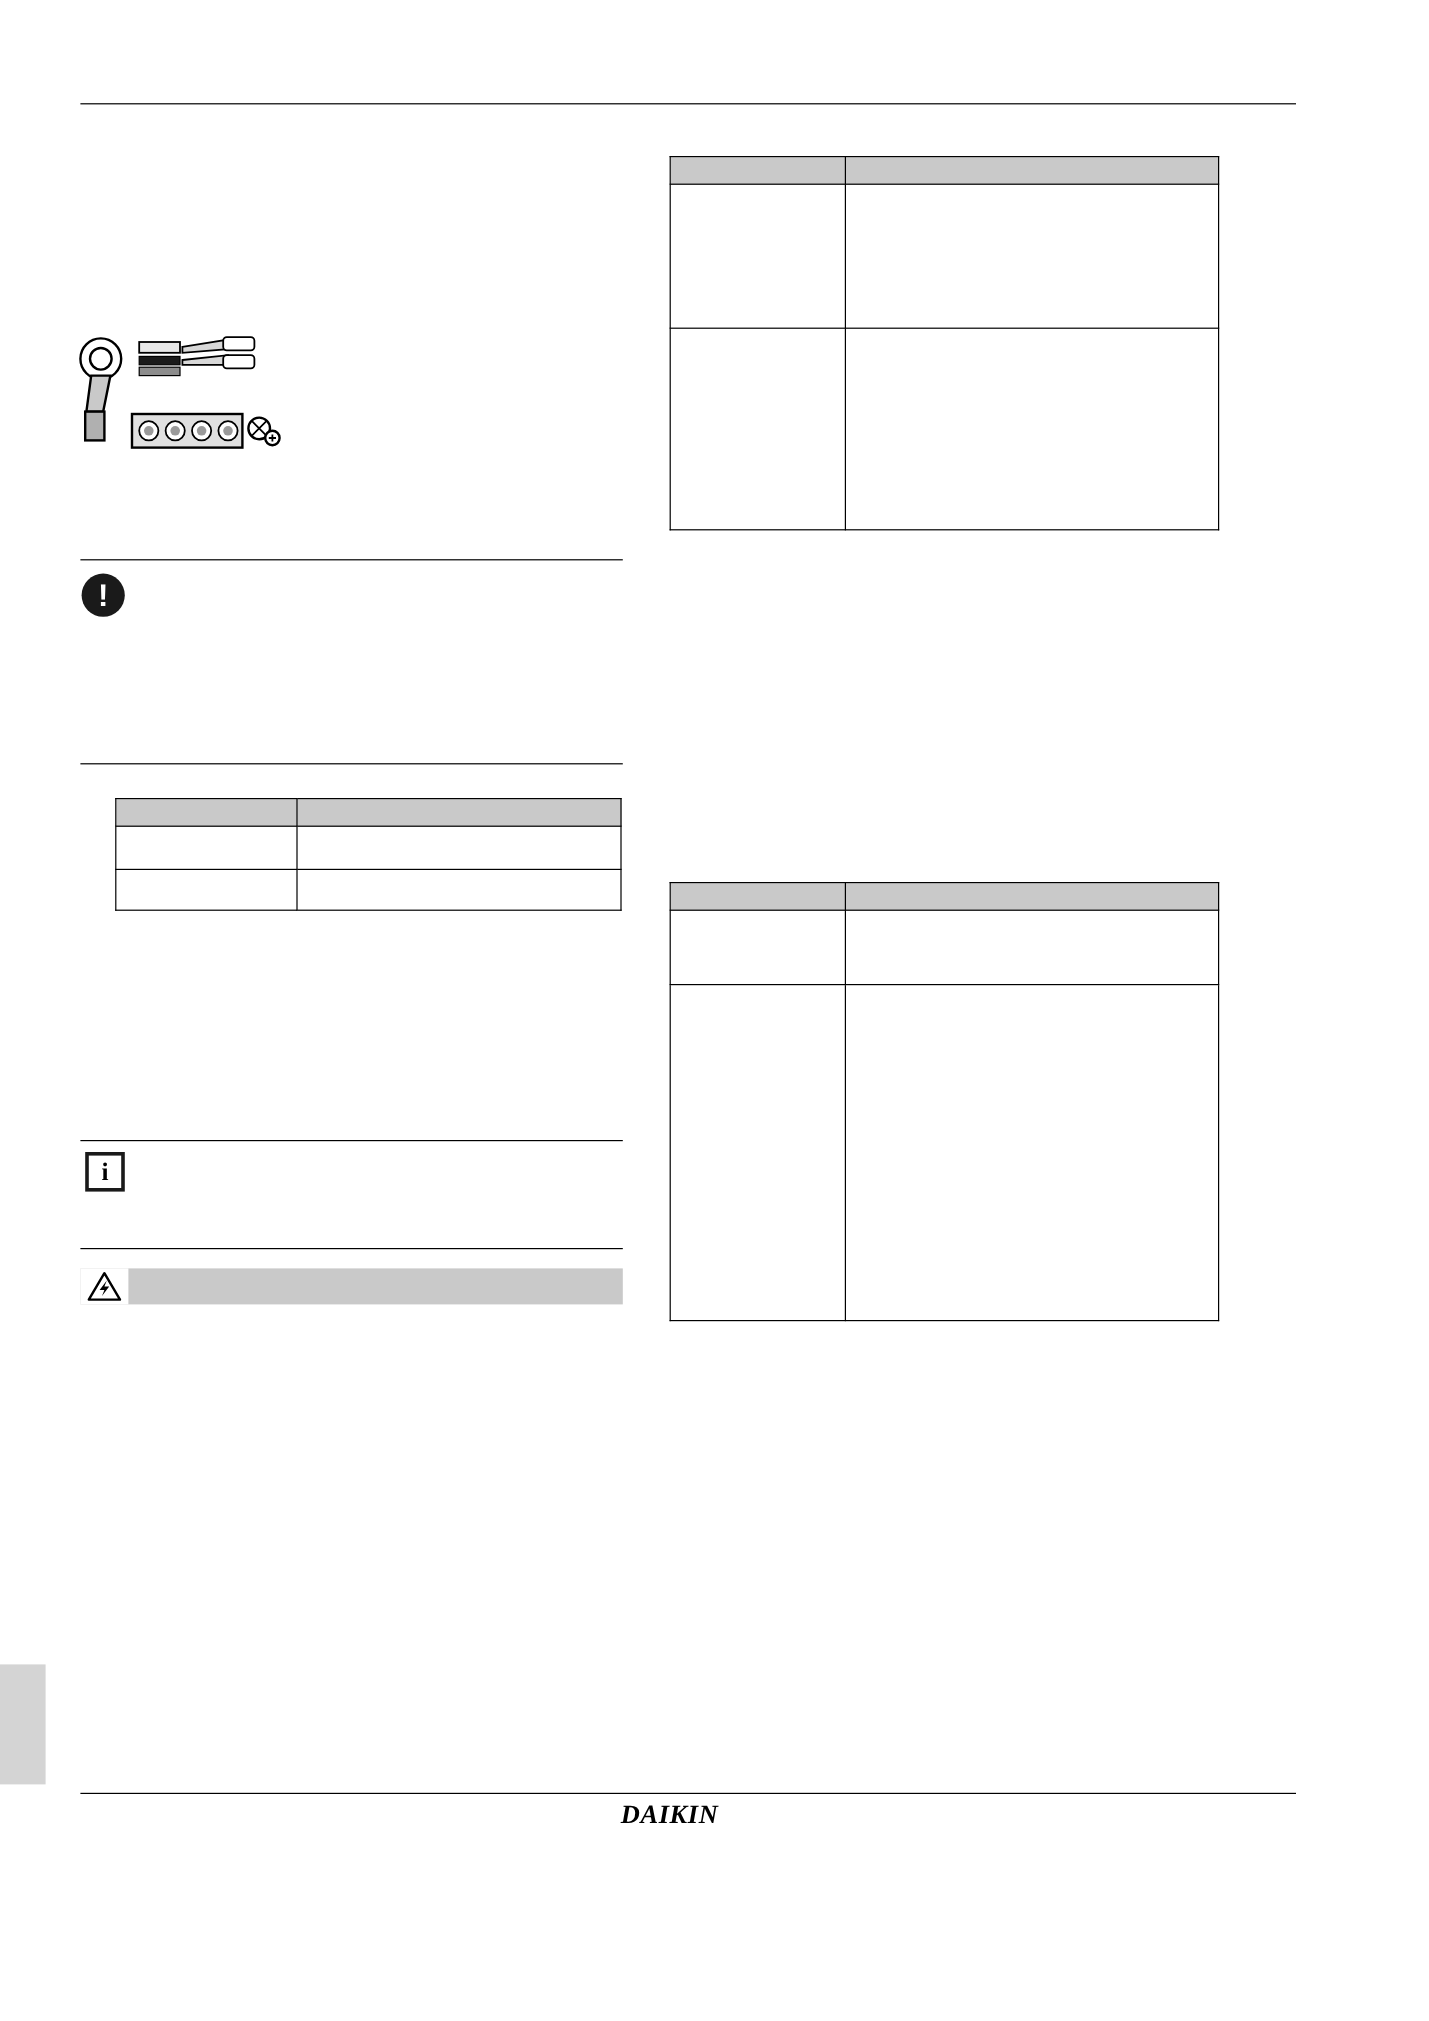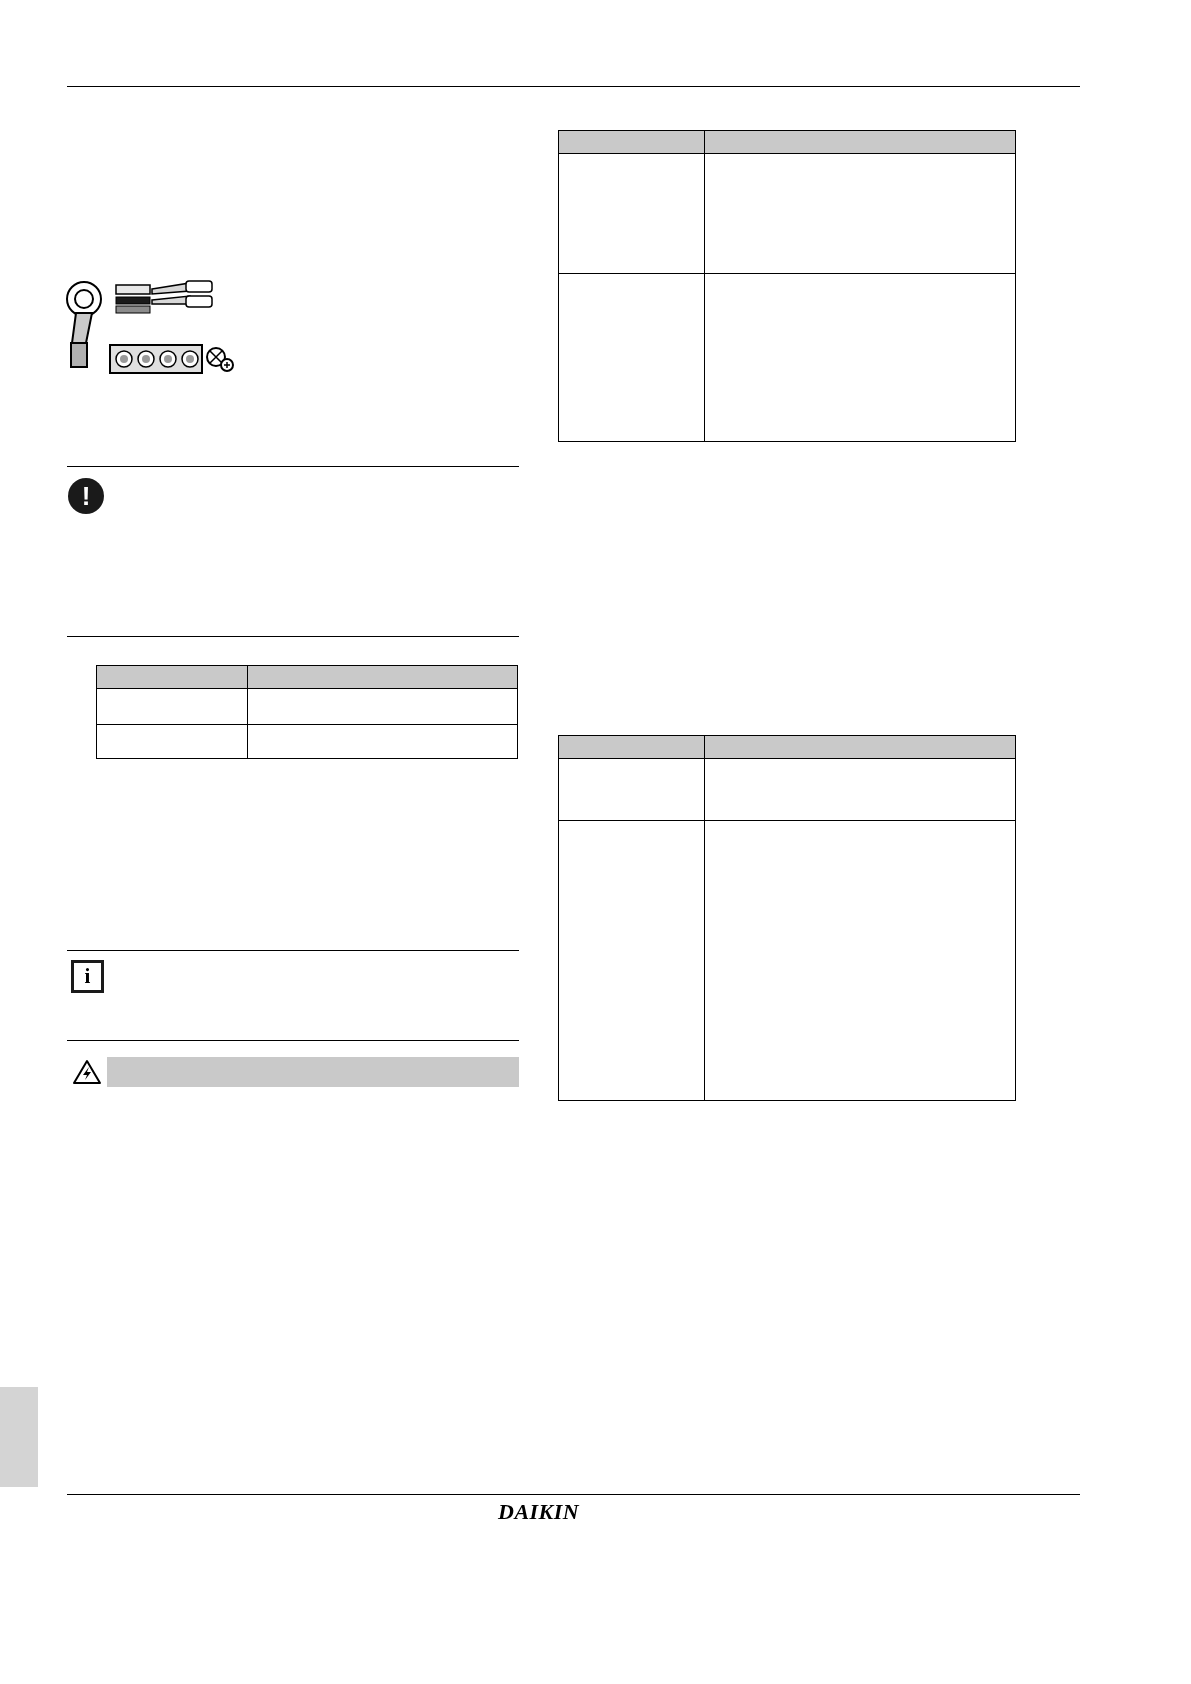--- a/index.html
+++ b/index.html
@@ -45,21 +45,21 @@
 
   
   #logo {
     position: absolute;
     left: 498px;
     top: 1496px;
     width: 120px;
     height: 32px;
     display: flex;
     align-items: center;
-    justify-content: flex-start;
+    justify-content: center;
   }
   #logo-text {
     font-family: "Liberation Serif", serif;
     font-style: italic;
     font-weight: bold;
     font-size: 22px;
     letter-spacing: 0.5px;
     color: #000000;
   }
 

